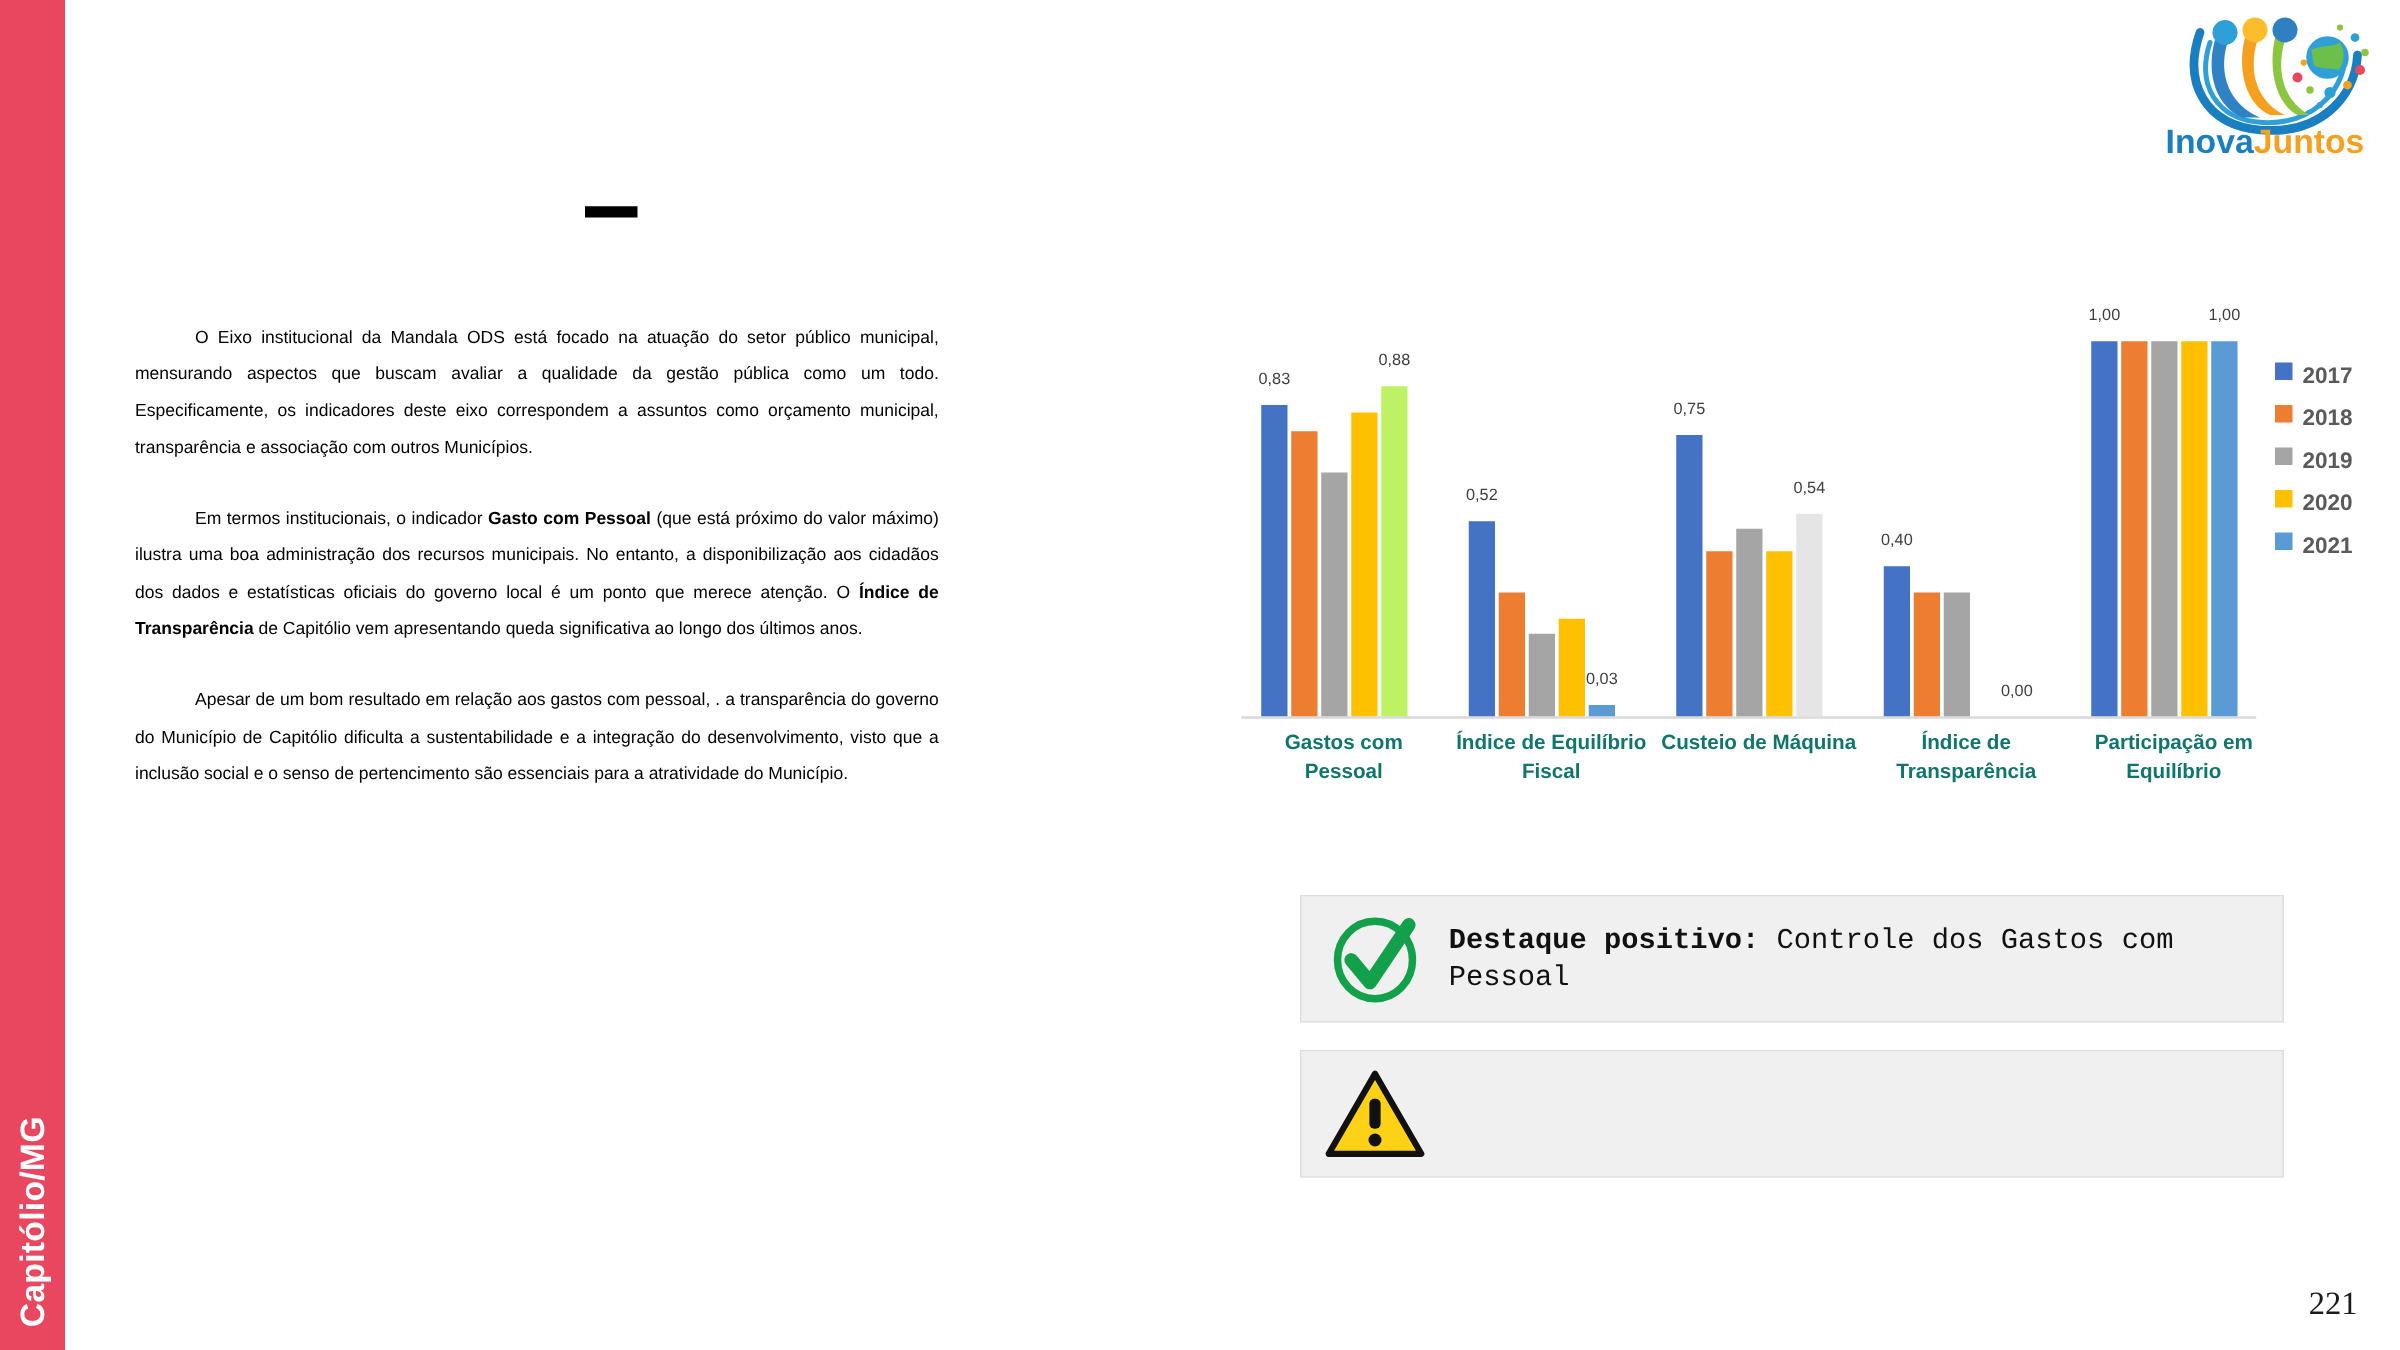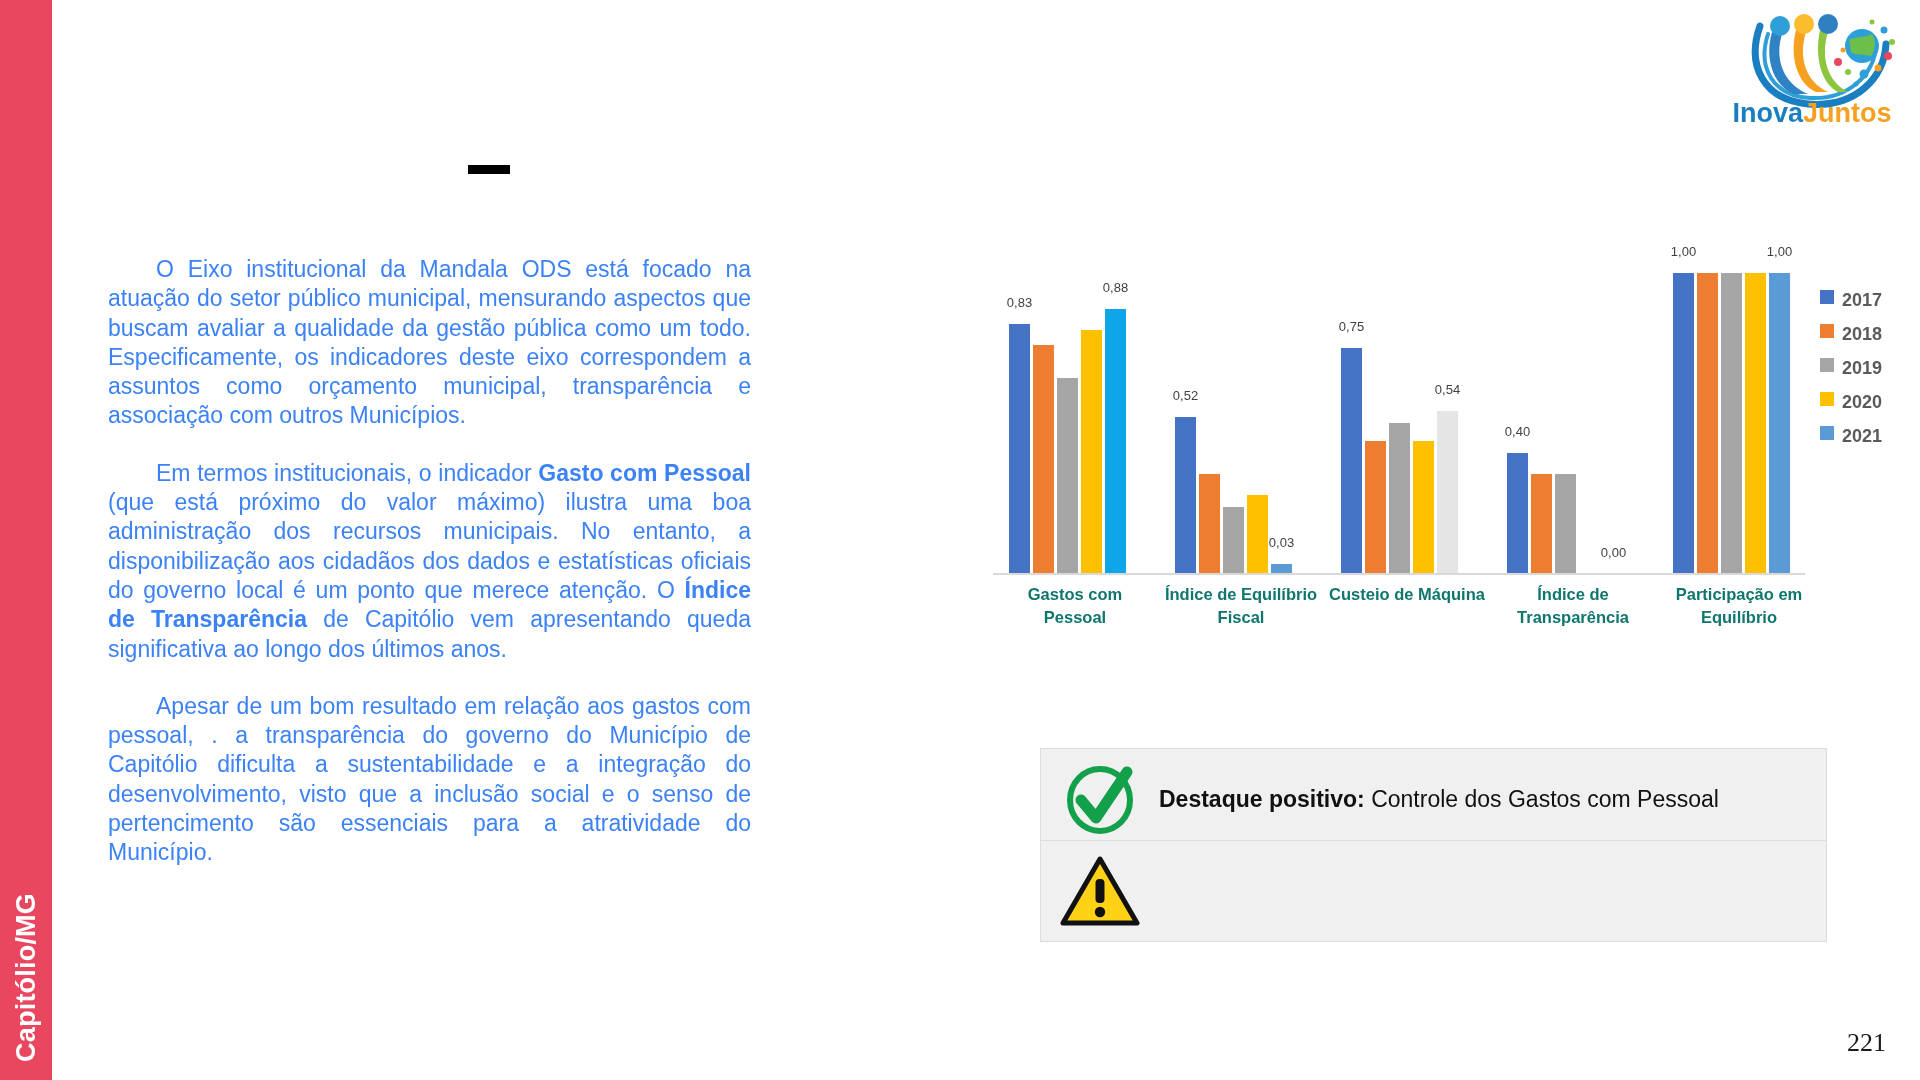--- a/index.html
+++ b/index.html
@@ -58,23 +58,23 @@
     height: 9px;
     background: #000000;
   }
 
   
   .text-col {
     position: absolute;
     left: 108px;
     top: 255px;
     width: 643px;
-    font-size: 23px;
+    font-size: 14px;
     line-height: 29.3px;
-    color: #3b82f6;
+    color: #000000;
     text-align: justify;
     text-justify: inter-word;
   }
   .text-col p {
     margin: 0 0 28px 0;
     text-indent: 48px;
   }
   .text-col p:last-child { margin-bottom: 0; }
   .text-col b { font-weight: 700; }
 
@@ -172,21 +172,21 @@
   .callout {
     position: absolute;
     left: 1040px;
     width: 785px;
     height: 100px;
     background: #f0f0f0;
     border: 1px solid #dcdcdc;
     display: flex;
     align-items: center;
   }
-  #callout-positive { top: 748px; }
+  #callout-positive { top: 716px; font-family: Liberation Mono, monospace; }
   #callout-warning  { top: 840px; }
   .callout-icon {
     width: 118px;
     flex: 0 0 auto;
     display: flex;
     align-items: center;
     justify-content: center;
   }
   .callout-text {
     font-size: 23px;
@@ -259,21 +259,21 @@
   <div class="plot" id="plot">
     <div class="axis-line"></div>
   <div class="group" style="left: 24px; width: 132px;">
         <div class="bars">
           <div class="bar" style="height: 249px; background: rgb(68, 114, 196);">
             <span class="vlabel">0,83</span>
           </div>
           <div class="bar" style="height: 228px; background: rgb(237, 125, 49);"></div>
           <div class="bar" style="height: 195px; background: rgb(165, 165, 165);"></div>
           <div class="bar" style="height: 243px; background: rgb(255, 192, 0);"></div>
-          <div class="bar" style="height: 264px; background: #0ea5e9;">
+          <div class="bar" style="height: 264px; background: #bef264;">
             <span class="vlabel">0,88</span>
           </div>
         </div>
       </div>
       <div class="group" style="left: 190px; width: 132px;">
         <div class="bars">
           <div class="bar" style="height: 156px; background: rgb(68, 114, 196);">
             <span class="vlabel">0,52</span>
           </div>
           <div class="bar" style="height: 99px; background: rgb(237, 125, 49);"></div>

